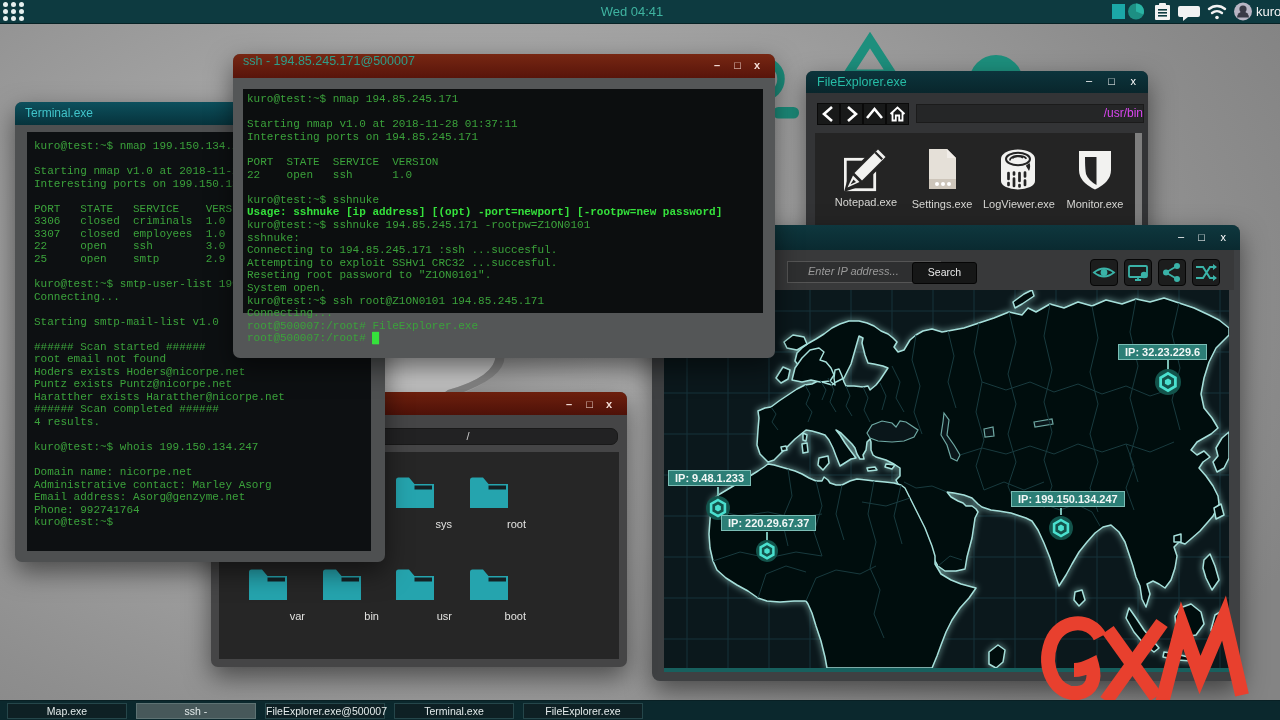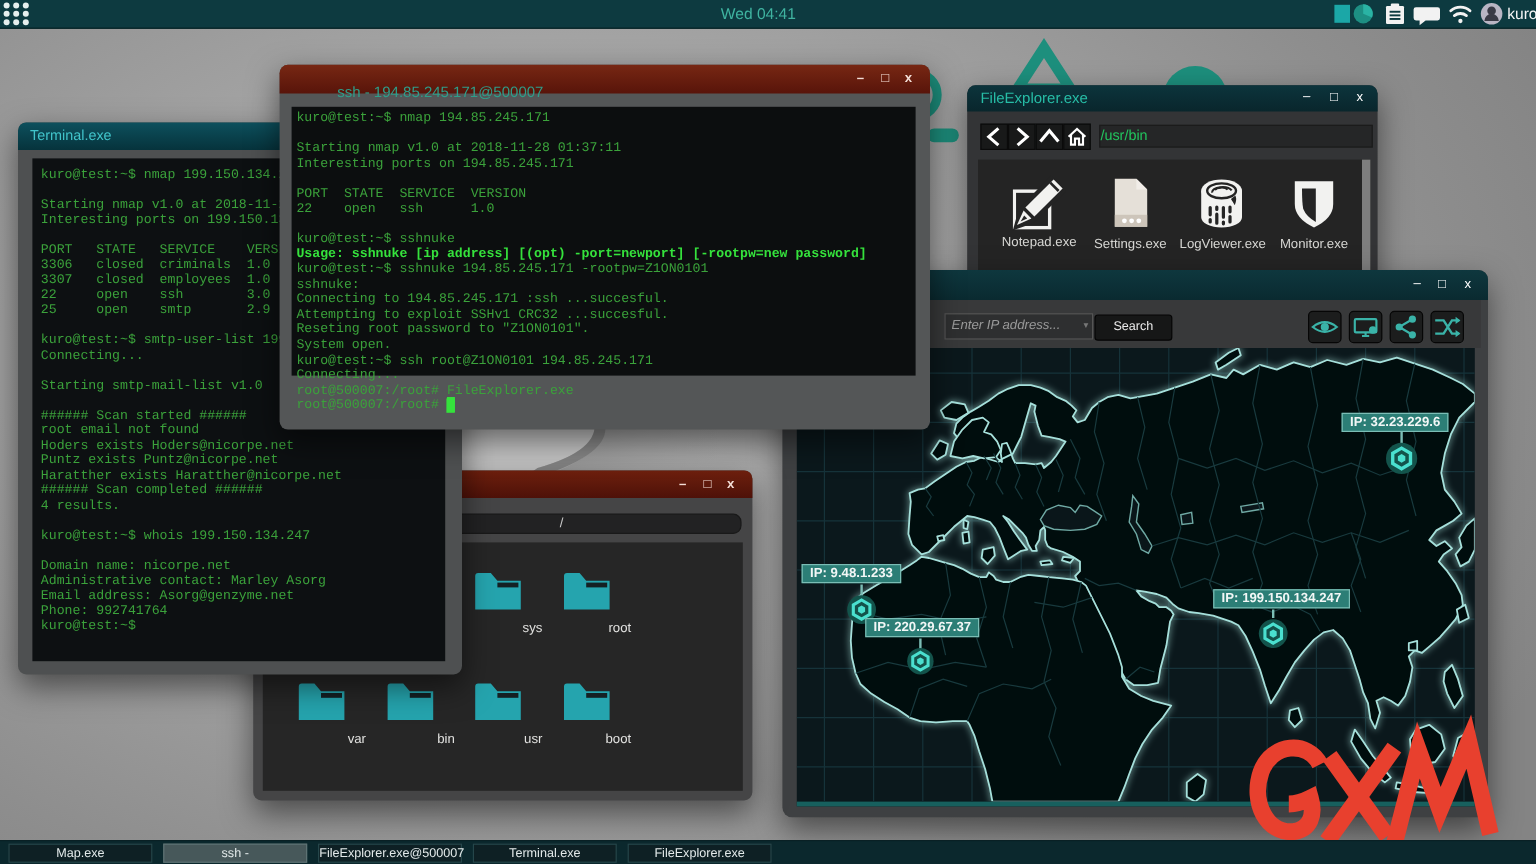--- a/index.html
+++ b/index.html
@@ -14,31 +14,31 @@
 #clock{position:absolute;left:-16px;right:0;top:4px;text-align:center;color:#3fb3a0;font-size:13px;}
 
 #taskbar{position:absolute;left:0;top:700px;width:1280px;height:20px;background:#0b282d;z-index:40;border-top:1px solid #092024;}
 .tkb{position:absolute;top:2px;height:16px;width:120px;background:#0e2024;border:1px solid #25464a;color:#e3eaea;font-size:10.5px;text-align:center;line-height:15px;box-sizing:border-box;}
 .tkb.act{background:#47585a;border-color:#5d7273;font-weight:normal;}
 .deco{position:absolute;z-index:1;}
 
 #mapwin{left:652px;top:225px;width:588px;height:456px;background:#3e4042;border-radius:8px;z-index:3;}
 #mapwin .tbar{height:25px;background:linear-gradient(#0e373e,#0a2a30);border-radius:8px 8px 0 0;}
 #maptools{position:absolute;left:6px;right:6px;top:25px;height:40px;background:#38393a;}
-#ipinput{position:absolute;left:135px;top:36px;width:112px;height:18px;background:#2e2f30;border:1px solid #555;color:#9a9a9a;font-style:italic;font-size:11px;padding:1px 5px;line-height:16px;}
+#ipinput{position:absolute;left:135px;top:36px;width:112px;height:18px;background:#2e2f30;border:1px solid #555;color:#9a9a9a;font-style:italic;font-size:11px;padding:1px 20px;line-height:16px;}
 #searchbtn{position:absolute;left:260px;top:37px;width:63px;height:20px;background:#161717;border:1px solid #050505;color:#eaeaea;font-size:10.5px;text-align:center;line-height:19px;border-radius:3px;}
 .mtb{position:absolute;top:34px;width:26px;height:25px;background:#1c1d1d;border:1px solid #060606;border-radius:4px;}
 #mapview{position:absolute;left:12px;top:65px;width:565px;height:378px;background:#0b181c;overflow:hidden;border-bottom:4px solid #17605e;}
 .iplab{position:absolute;background:#2c7e76;border:1px solid #7bbdb5;color:#f2f7f6;font-weight:bold;font-size:11px;height:14px;line-height:14px;padding:0 6px;white-space:nowrap;z-index:5;}
 
 #fex1{left:806px;top:71px;width:342px;height:344px;background:#333436;border-radius:7px;z-index:2;}
 #fex1 .tbar{height:22px;background:linear-gradient(#0c343c,#09262c);border-radius:7px 7px 0 0;color:#27bda6;font-size:12.5px;}
 #fex1 .tbar span{position:absolute;left:11px;top:4px;}
 .navb{position:absolute;width:21px;height:20px;background:#181919;border:1px solid #0a0a0a;}
-#fexbar1{position:absolute;left:110px;top:33px;width:226px;height:17px;background:#252627;border:1px solid #1b1b1b;color:#22c55e;font-size:12px;text-align:left;line-height:16px;}
+#fexbar1{position:absolute;left:110px;top:33px;width:226px;height:17px;background:#252627;border:1px solid #1b1b1b;color:#d946ef;font-size:12px;text-align:right;line-height:16px;}
 #fexcont1{position:absolute;left:9px;top:62px;right:13px;bottom:10px;background:#242424;}
 #fexscroll1{position:absolute;right:6px;top:62px;width:7px;bottom:10px;background:#1d1d1d;}
 #fexscroll1 i{position:absolute;left:0;width:7px;top:0;height:118px;background:#7e7e7e;}
 .fico{position:absolute;width:70px;text-align:center;color:#d6d6d3;font-size:11px;}
 .fico svg{display:block;margin:0 auto 8px auto;}
 
 #term{left:15px;top:102px;width:370px;height:460px;background:#4e5051;border-radius:7px;z-index:5;}
 #term .tbar{height:23px;background:linear-gradient(#0d505d,#06333c);border-radius:7px 7px 0 0;color:#41c4ca;font-size:12px;}
 #term .tbar span{position:absolute;left:10px;top:4px;}
 #termc{position:absolute;left:12px;top:30px;width:344px;height:419px;background:#0d1012;}
@@ -46,21 +46,21 @@
 
 #fex2{left:211px;top:392px;width:416px;height:275px;background:#454546;border-radius:7px;z-index:4;}
 #fex2 .tbar{height:23px;background:linear-gradient(#6e200e,#4e1108);border-radius:7px 7px 0 0;}
 #fexbar2{position:absolute;left:107px;top:36px;width:298px;height:15px;background:#222223;border:1px solid #191919;border-radius:7px;color:#cccccc;font-size:11px;text-align:center;line-height:14px;}
 #fexcont2{position:absolute;left:8px;top:60px;width:400px;height:207px;background:#262626;}
 .fold{position:absolute;width:74px;text-align:right;color:#e2e2e0;font-size:11px;}
 .fold svg{display:block;margin:0 auto 8px auto;}
 
 #ssh{left:233px;top:54px;width:542px;height:304px;background:#545657;border-radius:7px;z-index:6;}
 #ssh .tbar{height:24px;background:linear-gradient(#772713,#58140a);border-radius:7px 7px 0 0;color:#2f9e8a;font-size:12.5px;}
-#ssh .tbar span{position:absolute;left:10px;top:16px;margin-left:38px;}
+#ssh .tbar span{position:absolute;left:10px;top:0;}
 #sshc{position:absolute;left:10px;top:35px;width:520px;height:224px;background:#0c0e0f;}
 #sshc pre{position:absolute;left:4px;top:4px;font-size:11px;line-height:12.6px;color:#3ba23b;}
 #sshc b{color:#35e23c;font-weight:bold;}
 .wbtn{position:absolute;color:#f3ded7;font-size:11px;font-weight:bold;}
 .wbtnw{position:absolute;color:#fff;font-size:11px;}
 #gxm{position:absolute;z-index:30;left:1030px;top:595px;}
 </style></head>
 <body>
 <div id="desk"></div>
 

